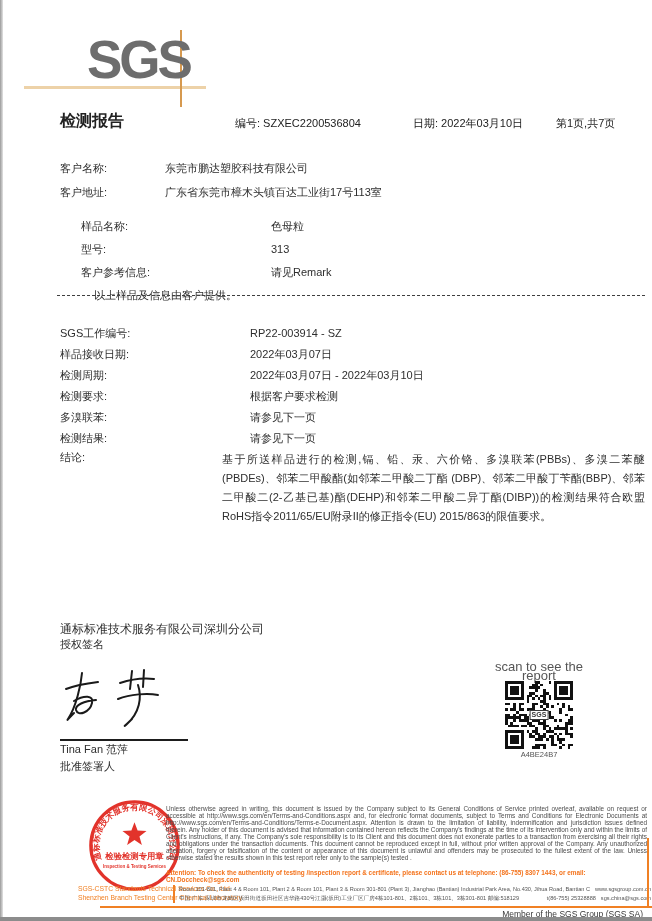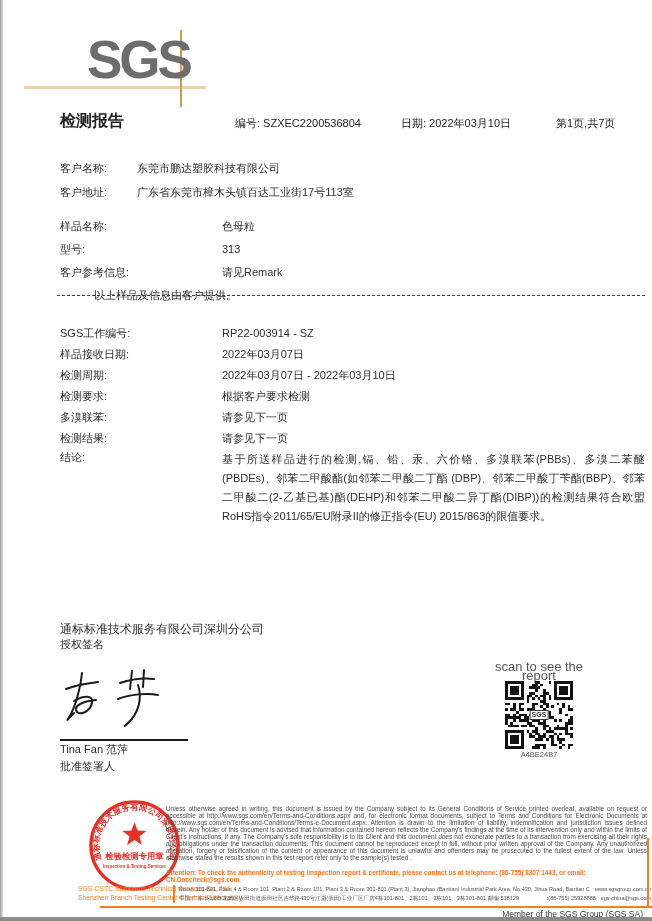--- a/index.html
+++ b/index.html
@@ -12,30 +12,30 @@
   
   .logo-wrap{position:absolute;left:0;top:0;width:300px;height:120px;}
   .logo-text{position:absolute;left:87px;top:33px;font-size:53px;font-weight:bold;
         color:#6d6d6d;letter-spacing:-3px;line-height:1;}
   .logo-hline{position:absolute;left:24px;top:86px;width:182px;height:3px;background:#edd2a8;}
   .logo-vline{position:absolute;left:180px;top:30px;width:2px;height:77px;background:#d6994f;}
 
   
   .doc-title{position:absolute;left:60px;top:111px;font-size:16px;font-weight:bold;color:#222;}
   .t-meta{position:absolute;top:116px;font-size:11px;color:#222;}
-  .t-no{left:235px;} .t-date{left:401px;} .t-page{left:556px;}
+  .t-no{left:235px;} .t-date{left:413px;} .t-page{left:556px;}
 
   
   .blk{position:absolute;left:60px;width:585px;font-size:11px;}
   .client-blk{top:156px;}
-  .row{display:flex;}
+  .row{display:flex;gap:28px;}
   .client-blk .row{line-height:24px;}
   .lbl-s{width:77px;flex:none;}
   .lbl-w{width:162px;flex:none;}
-  .sample-rows{margin-top:11px;}
+  .sample-rows{margin-top:11px;margin-left:21px;}
   .sample-rows .row{line-height:23px;}
   .note{margin-top:1px;line-height:20px;margin-left:34px;}
   .dash-sep{position:absolute;left:57px;top:295px;width:588px;border-top:1px dashed #3f3f3f;}
 
   .details-blk{top:324px;}
   .details-blk .row{line-height:18px;margin-bottom:3px;}
   .concl-row{display:flex;margin-top:2px;}
   .concl-text{width:424px;line-height:19px;text-align:justify;}
 
   

